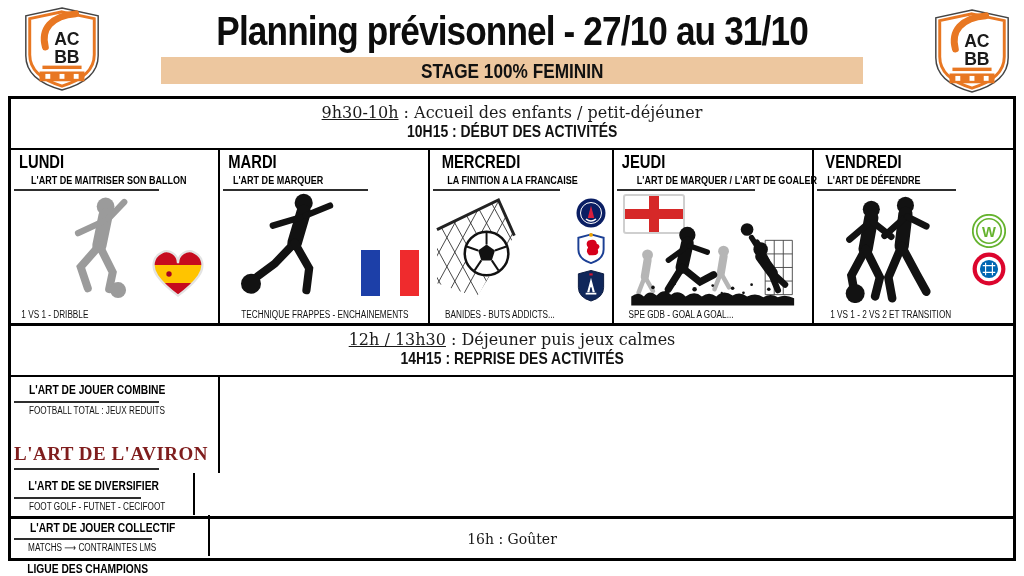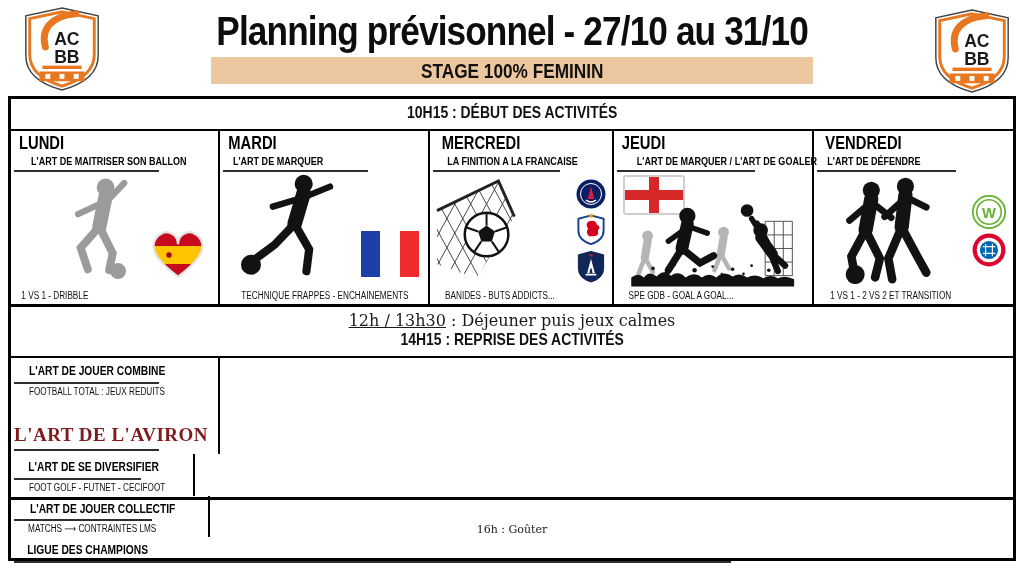--- a/index.html
+++ b/index.html
@@ -6,21 +6,21 @@
   body { width: 1024px; height: 576px; background: #fff; font-family: "Liberation Sans", sans-serif; overflow: hidden; }
   .page { position: relative; width: 1024px; height: 576px; background: #fff; border-radius: 25px; }
 
   
   .hdr { position: absolute; top: 0; left: 0; right: 0; height: 96px; display: flex; align-items: flex-start; }
   .crest { width: 104px; padding: 5px 0 0 20px; }
   .crest.r { padding: 7px 10px 0 0; text-align: right; }
   .crest svg { width: 84px; height: 88px; }
   .hcenter { flex: 1; text-align: center; }
   .title { margin-top: 9px; font-size: 40px; font-weight: bold; color: #0d0d0d; letter-spacing: -1px; white-space: nowrap; }
-  .banner { margin: 3px auto 0; width: 602px; height: 27px; background: #edc79f; display: flex; align-items: center; justify-content: center; }
+  .banner { margin: 3px auto 0; width: 702px; height: 27px; background: #edc79f; display: flex; align-items: center; justify-content: center; }
   .banner .cx { font-size: 21px; font-weight: bold; color: #111; }
 
   .cx { display: inline-block; transform: scaleX(0.82); transform-origin: center; white-space: nowrap; }
   .cx88 { display: inline-block; transform: scaleX(0.88); transform-origin: center; white-space: nowrap; }
 
   
   .tbl { position: absolute; left: 8px; right: 8px; top: 96px; bottom: 15px; border: 3px solid #000; display: flex; flex-direction: column; background: #fff; }
   .rowA { border-bottom: 2.5px solid #000; text-align: center; padding: 4px 0 6px; }
   .rowA .l1 { font-family: "DejaVu Serif", serif; font-size: 16px; color: #1a1a1a; }
   .rowA .time { text-decoration: underline; }
@@ -32,21 +32,21 @@
   .cell:last-child { border-right: 0; }
   .c1 { width: 20.9%; } .c2 { width: 20.9%; } .c3 { width: 18.4%; } .c4 { width: 19.9%; } .c5 { flex: 1; }
   .day { font-size: 18px; font-weight: bold; line-height: 1.05; }
   .thm { margin-top: 2px; font-size: 11px; font-weight: bold; line-height: 1.1; }
   .thm2 { margin-top: 4px; font-size: 12.5px; font-weight: bold; line-height: 1.1; }
   .avir { margin-top: 21px; font-family: "Liberation Serif", serif; color: #7f1d1d; font-size: 19px; font-weight: bold; letter-spacing: 0.5px; }
   .rule { width: 72%; height: 2px; background: #2e2e2e; margin: 3px 0 1px; }
   .art { flex: 1; width: 100%; position: relative; overflow: hidden; }
   .cap { font-size: 10px; font-weight: normal; padding: 1px 0; color: #111; }
 
-  .snack { flex: 1; display: flex; align-items: center; justify-content: center; font-family: "DejaVu Serif", serif; font-size: 11px; color: #1a1a1a; }
+  .snack { flex: 1; display: flex; align-items: center; justify-content: center; font-family: "DejaVu Serif", serif; font-size: 14px; color: #1a1a1a; }
 
   
   .p-lun { position: absolute; left: 12%; top: 2%; height: 92%; }
   .heart { position: absolute; right: 4%; bottom: 6%; width: 58px; height: 54px; }
   .p-mar { position: absolute; left: 4%; top: 0; height: 94%; }
   .flag-fr { position: absolute; right: 3%; bottom: 10%; width: 58px; height: 46px;
              background: linear-gradient(90deg, #1c3fa8 0 33.3%, #fff 33.3% 66.6%, #ef2b2d 66.6%); }
   .net { position: absolute; left: 1%; top: 2%; height: 94%; }
   .logocol { position: absolute; right: 2%; top: 0; bottom: 0; display: flex; flex-direction: column; align-items: center; justify-content: center; gap: 4px; }
   .logocol svg { display: block; }
@@ -100,20 +100,21 @@
         <rect x="25" y="70.5" width="5" height="5" fill="#fff"></rect>
           <rect x="39.5" y="70.5" width="5" height="5" fill="#fff"></rect>
           <rect x="54" y="70.5" width="5" height="5" fill="#fff"></rect>
       </svg>
     </div>
   </div>
 
   <div class="tbl">
 
     <div class="rowA">
+      <div class="l1"><span class="time">9h30-10h</span><span> : Accueil des enfants / petit-déjéuner</span></div>
       <div class="l2"><span class="cx">10H15 : DÉBUT DES ACTIVITÉS</span></div>
     </div>
 
     <div class="cols m">
 
       <div class="cell c1">
         <div class="day"><span class="cx">LUNDI</span></div>
         <div class="thm"><span class="cx">L'ART DE MAITRISER SON BALLON</span></div>
         <div class="rule"></div>
         <div class="art">

